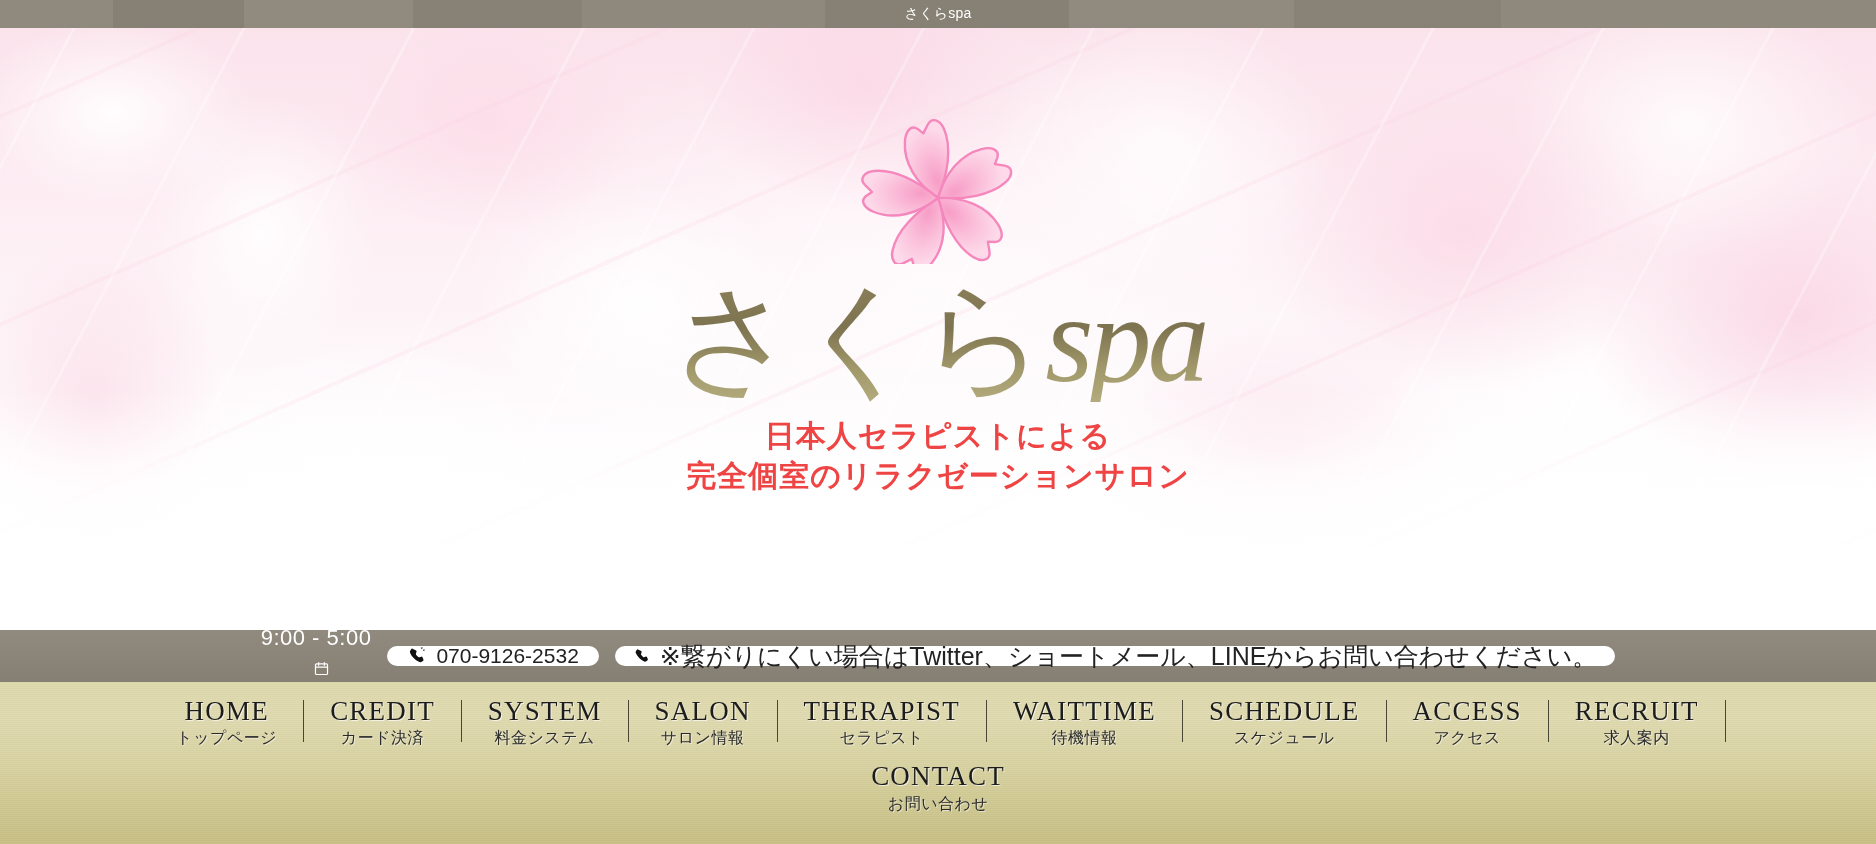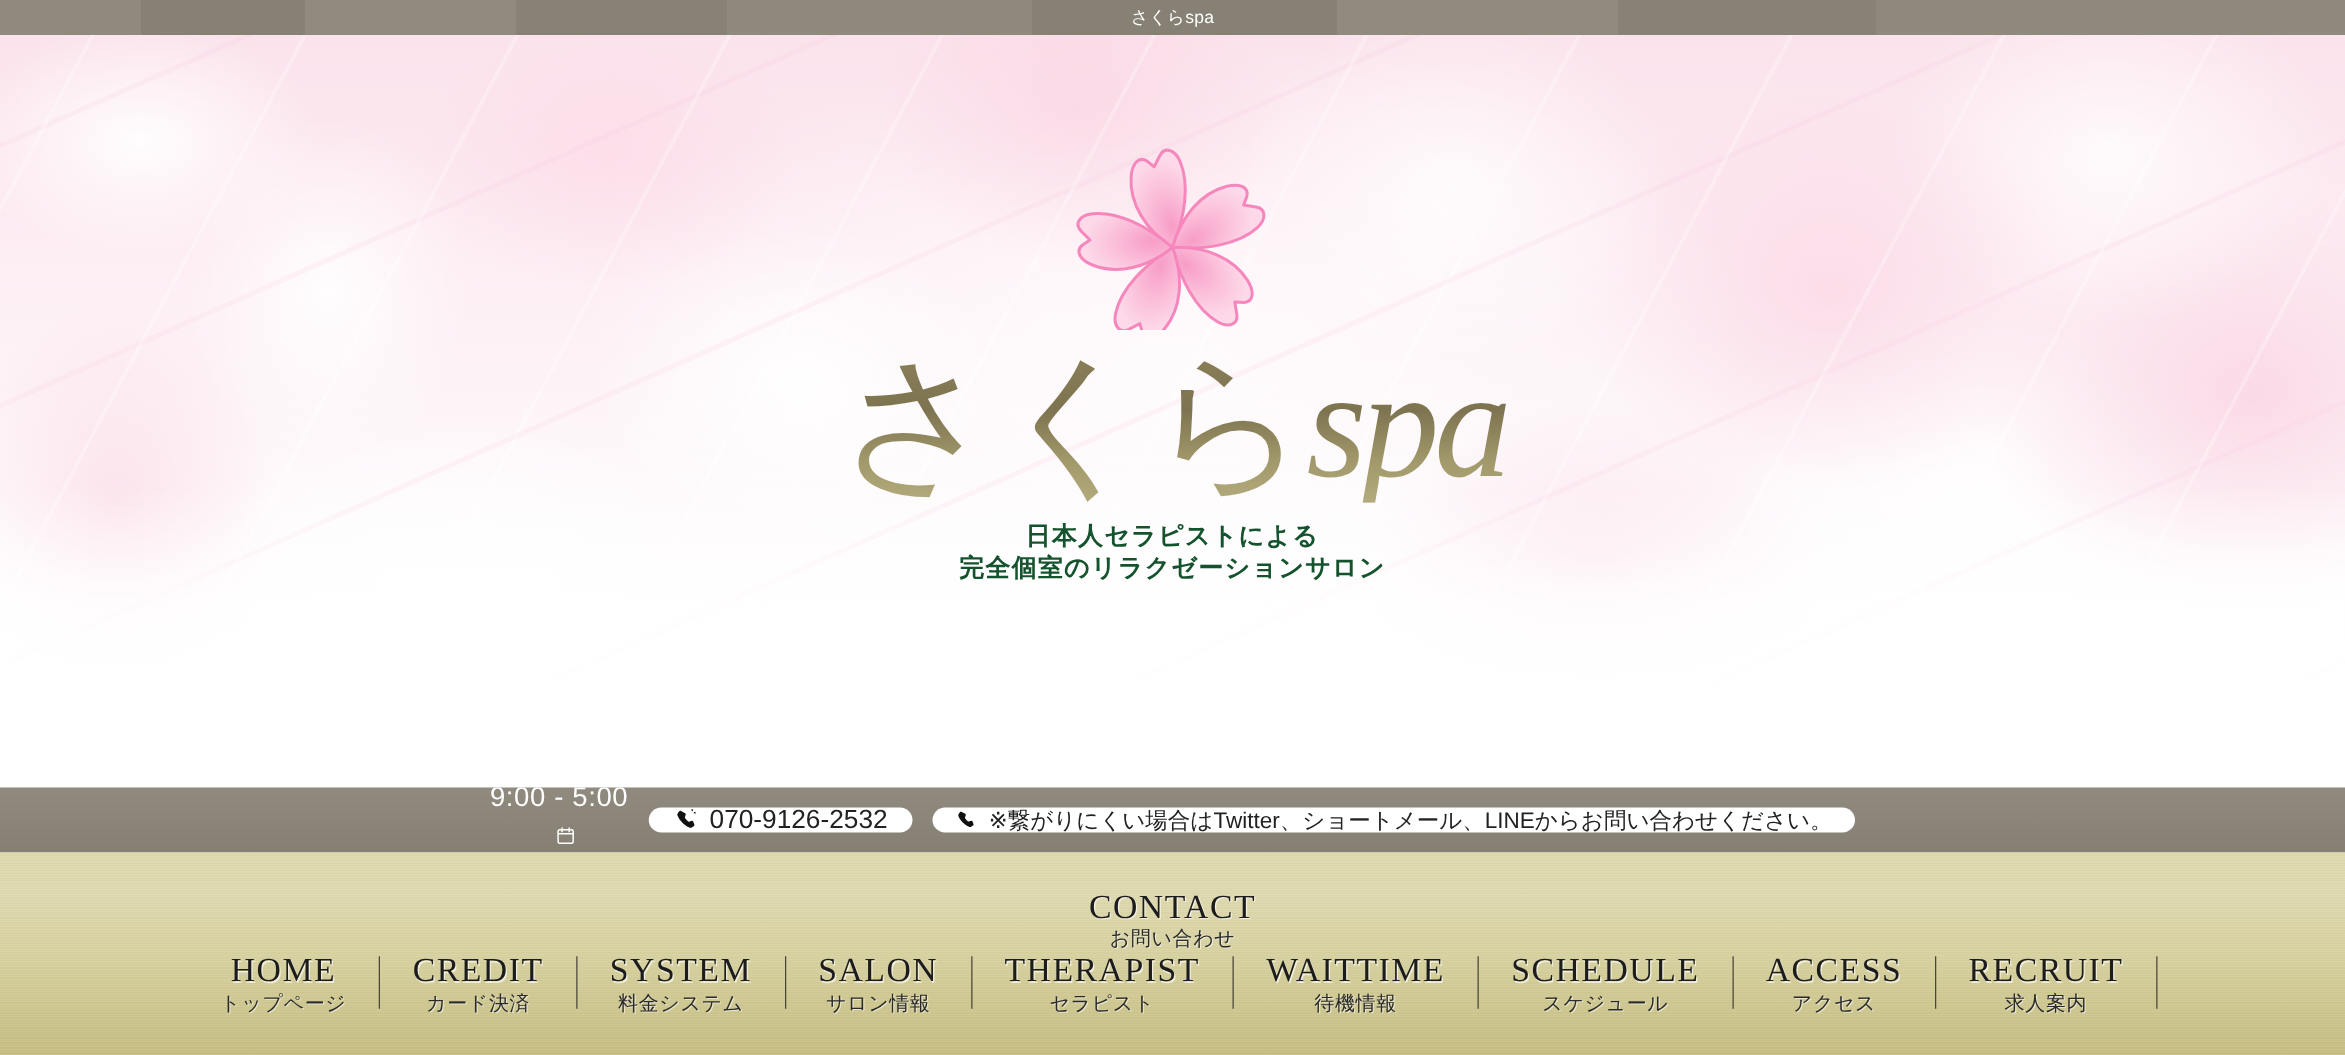--- a/index.html
+++ b/index.html
@@ -139,23 +139,23 @@
     background: linear-gradient(180deg, #8b8059 0%, #7d7350 40%, #a39a6c 75%, #b3aa7d 100%);
     -webkit-background-clip: text;
     background-clip: text;
     color: transparent;
     white-space: nowrap;
   }
   .logo-wordmark .latin { font-style: italic; letter-spacing: -4px; }
 
   .logo-tagline {
     font-family: "Liberation Serif", "DejaVu Serif", serif;
-    font-size: 20px;
+    font-size: 30px;
     line-height: 1.32;
-    color: #14532d;
+    color: #ef4444;
     text-align: center;
     margin-top: 14px;
     letter-spacing: 1px;
     font-weight: 700;
   }
 
   
   .infobar {
     height: 52px;
     width: 100%;
@@ -195,21 +195,21 @@
     border-radius: 999px;
     height: 20px;
     display: flex;
     align-items: center;
     gap: 9px;
     padding: 0 20px;
     color: #222222;
     font-size: 21px;
     white-space: nowrap;
   }
-  .pill.note { font-size: 18px; padding: 0 18px; }
+  .pill.note { font-size: 25px; padding: 0 18px; }
 
   
   .nav {
     width: 100%;
     height: 162px;
     background: linear-gradient(180deg, #ddd8ab 0%, #ded9ae 22%, #d7d1a0 52%, #cdc68f 78%, #c6be82 100%);
     position: relative;
     overflow: hidden;
     padding-top: 14px;
   }
@@ -346,75 +346,75 @@
       <svg width="18" height="18" viewBox="0 0 24 24" fill="#111111">
         <path d="M6.6 3.2c-.5-.2-1 0-1.3.4L4 5.3c-.6.8-.7 1.8-.3 2.7 1 2.4 2.6 4.7 4.6 6.7s4.3 3.6 6.7 4.6c.9.4 1.9.3 2.7-.3l1.7-1.3c.4-.3.6-.8.4-1.3l-1.2-3c-.2-.5-.8-.8-1.3-.6l-2.6.8c-.4.1-.8 0-1.1-.3-1-.9-1.9-1.8-2.7-2.9-.3-.3-.3-.7-.2-1.1l.8-2.6c.2-.5-.1-1.1-.6-1.3z"></path>
       </svg>
     </span>
     <span>※繋がりにくい場合はTwitter、ショートメール、LINEからお問い合わせください。</span>
   </a>
 </div>
 
 <nav class="nav">
 
+  <div class="nav-row">
+    <div class="nav-item">
+      <span class="nav-en">HOME</span>
+      <span class="nav-ja">トップページ</span>
+    </div>
+    <div class="nav-sep"></div>
+
+    <div class="nav-item">
+      <span class="nav-en">CREDIT</span>
+      <span class="nav-ja">カード決済</span>
+    </div>
+    <div class="nav-sep"></div>
+
+    <div class="nav-item">
+      <span class="nav-en">SYSTEM</span>
+      <span class="nav-ja">料金システム</span>
+    </div>
+    <div class="nav-sep"></div>
+
+    <div class="nav-item">
+      <span class="nav-en">SALON</span>
+      <span class="nav-ja">サロン情報</span>
+    </div>
+    <div class="nav-sep"></div>
+
+    <div class="nav-item">
+      <span class="nav-en">THERAPIST</span>
+      <span class="nav-ja">セラピスト</span>
+    </div>
+    <div class="nav-sep"></div>
+
+    <div class="nav-item">
+      <span class="nav-en">WAITTIME</span>
+      <span class="nav-ja">待機情報</span>
+    </div>
+    <div class="nav-sep"></div>
+
+    <div class="nav-item">
+      <span class="nav-en">SCHEDULE</span>
+      <span class="nav-ja">スケジュール</span>
+    </div>
+    <div class="nav-sep"></div>
+
+    <div class="nav-item">
+      <span class="nav-en">ACCESS</span>
+      <span class="nav-ja">アクセス</span>
+    </div>
+    <div class="nav-sep"></div>
+
+    <div class="nav-item">
+      <span class="nav-en">RECRUIT</span>
+      <span class="nav-ja">求人案内</span>
+    </div>
+    <div class="nav-sep"></div>
+  </div>
+
   <div class="nav-row second">
     <div class="nav-item">
       <span class="nav-en">CONTACT</span>
       <span class="nav-ja">お問い合わせ</span>
     </div>
   </div>
-
-  <div class="nav-row">
-    <div class="nav-item">
-      <span class="nav-en">HOME</span>
-      <span class="nav-ja">トップページ</span>
-    </div>
-    <div class="nav-sep"></div>
-
-    <div class="nav-item">
-      <span class="nav-en">CREDIT</span>
-      <span class="nav-ja">カード決済</span>
-    </div>
-    <div class="nav-sep"></div>
-
-    <div class="nav-item">
-      <span class="nav-en">SYSTEM</span>
-      <span class="nav-ja">料金システム</span>
-    </div>
-    <div class="nav-sep"></div>
-
-    <div class="nav-item">
-      <span class="nav-en">SALON</span>
-      <span class="nav-ja">サロン情報</span>
-    </div>
-    <div class="nav-sep"></div>
-
-    <div class="nav-item">
-      <span class="nav-en">THERAPIST</span>
-      <span class="nav-ja">セラピスト</span>
-    </div>
-    <div class="nav-sep"></div>
-
-    <div class="nav-item">
-      <span class="nav-en">WAITTIME</span>
-      <span class="nav-ja">待機情報</span>
-    </div>
-    <div class="nav-sep"></div>
-
-    <div class="nav-item">
-      <span class="nav-en">SCHEDULE</span>
-      <span class="nav-ja">スケジュール</span>
-    </div>
-    <div class="nav-sep"></div>
-
-    <div class="nav-item">
-      <span class="nav-en">ACCESS</span>
-      <span class="nav-ja">アクセス</span>
-    </div>
-    <div class="nav-sep"></div>
-
-    <div class="nav-item">
-      <span class="nav-en">RECRUIT</span>
-      <span class="nav-ja">求人案内</span>
-    </div>
-    <div class="nav-sep"></div>
-  </div>
 </nav>
 
 </body></html>

